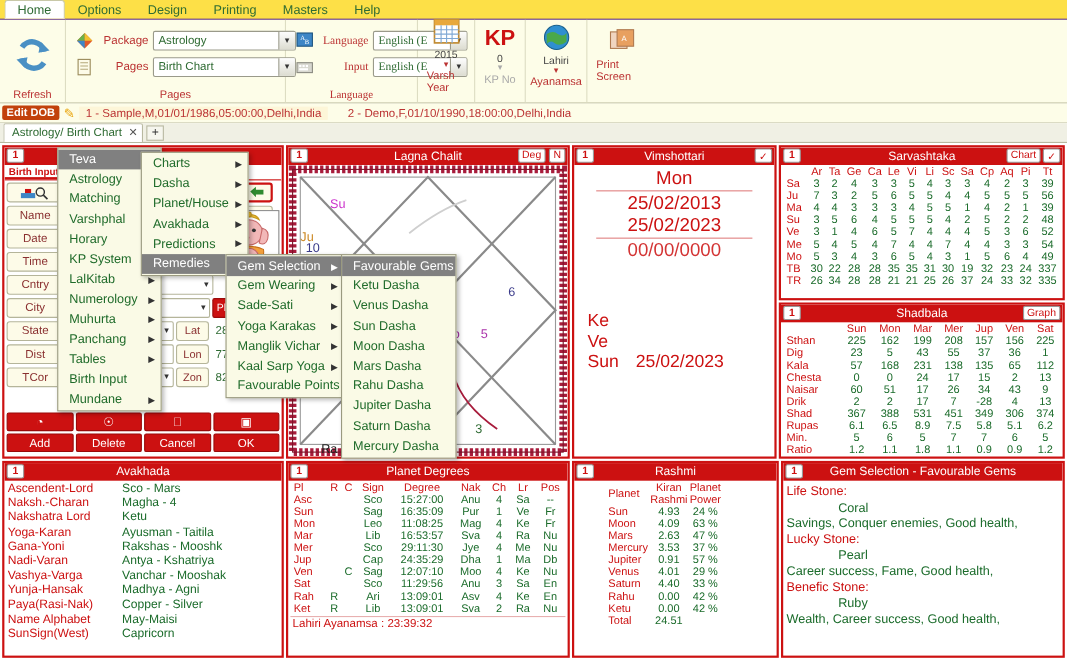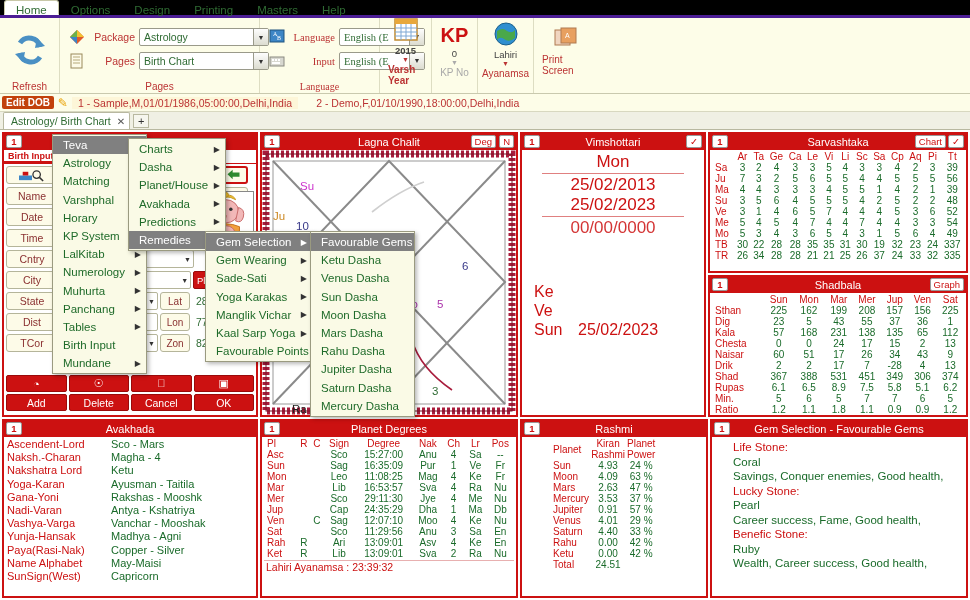--- a/index.html
+++ b/index.html
@@ -7,21 +7,21 @@
   body {
     font-family: "Liberation Sans", sans-serif;
     font-size: 11px;
     background: #ffffff;
     color: #222;
   }
   #app { position:relative; width:970px; height:600px; background:#fff; }
 
   
   .menubar {
-    height:18px; background:#000000; border-bottom:3px solid #4c1d95;
+    height:18px; background:#fde047; border-bottom:1px solid #4c1d95;
     display:flex; align-items:stretch; padding-left:4px;
   }
   .menubar .mi {
     padding:2px 11px 0 11px; font-size:11.5px; color:#2f6b33;
     border:1px solid transparent; border-bottom:none; cursor:default;
     line-height:15px;
   }
   .menubar .mi.active {
     background:#ffffff; border:1px solid #c8c8a8; border-bottom:1px solid #fff;
     color:#2f6b33; border-radius:3px 3px 0 0;
@@ -169,23 +169,23 @@
   .kvrow .v { color:#1a6b2a; white-space:nowrap; }
 
   
   .vims { padding:2px 6px; text-align:center; color:#cc1111; }
   .vims .big { font-size:17px; line-height:20px; }
   .vims hr { border:none; border-top:1px solid #e08080; margin:1px 14px; }
   .vims .dasha-line { display:flex; font-size:16px; line-height:19px; color:#cc1111; }
   .vims .dasha-line .nm { width:44px; text-align:left; }
 
   
-  .gemlist { padding:3px 21px; font-size:11.5px; line-height:14.5px; }
+  .gemlist { padding:3px 3px; font-size:11.5px; line-height:14.5px; }
   .gemlist .hdr { color:#cc1111; }
-  .gemlist .nm { color:#1a6b2a; }
+  .gemlist .nm { color:#1a6b2a;margin-left:47px; }
   .gemlist .ds { color:#1a6b2a; }
 
   
   .menu {
     position:absolute; background:#fafae6; border:1px solid #9a9a80;
     box-shadow:2px 2px 4px rgba(0,0,0,.28); padding:1px 0; z-index:50;
   }
   .menu .row {
     height:18.2px; display:flex; align-items:center; padding:0 6px 0 10px;
     font-size:11.5px; color:#1f6b2a; white-space:nowrap; position:relative;
@@ -294,21 +294,21 @@
           <span class="combo w86">
             <span>English (E</span>
             <span class="arw">▼</span>
           </span>
         </div>
       </div>
       <div class="gtitle">Language</div>
     </div>
 
     <div class="rgroup" style="width:52px;">
-      <div class="rgbody" style="justify-content:flex-start;font-weight:bold;">
+      <div class="rgbody" style="justify-content:flex-start;">
         <div class="bigbtn">
           <span>
             <svg viewBox="0 0 28 28" width="28" height="28">
               <rect x="3" y="4" width="22" height="21" fill="#fff" stroke="#c08a30" stroke-width="1.5"></rect>
               <rect x="3" y="4" width="22" height="5" fill="#e8a83c"></rect>
               <g stroke="#7fa8d4" stroke-width="1">
                 <line x1="3" y1="13" x2="25" y2="13"></line>
                   <line x1="3" y1="17" x2="25" y2="17"></line>
                 <line x1="3" y1="21" x2="25" y2="21"></line>
                 <line x1="9" y1="9" x2="9" y2="25"></line>
@@ -575,21 +575,21 @@
             <path d="M60 150 q30 18 48 42" fill="none" stroke="#cfcfcf" stroke-width="1.6"></path>
 
             <circle cx="145" cy="148" r="6" fill="#a81c3c"></circle>
             <circle cx="145" cy="140" r="4" fill="#a81c3c"></circle>
           </svg>
           <div id="chart-labels">
               <div style="position: absolute; font-size: 11.5px; color: rgb(204, 51, 204); left: 38px; top: 30px;">Su</div>
               <div style="position: absolute; font-size: 11.5px; color: rgb(204, 136, 34); left: 11px; top: 60px;">Ju</div>
               <div style="position: absolute; font-size: 11.5px; color: rgb(170, 51, 170); left: 140px; top: 148px;">Mo</div>
               <div style="position: absolute; font-size: 11.5px; color: rgb(34, 34, 34); left: 30px; top: 253px;">Ra</div>
-              <div style="position: absolute; font-size: 11.5px; color: rgb(58, 58, 138); left: 34px; top: 70px;">10</div>
+              <div style="position: absolute; font-size: 11.5px; color: rgb(58, 58, 138); left: 16px; top: 70px;">10</div>
               <div style="position: absolute; font-size: 11.5px; color: rgb(58, 58, 138); left: 200px; top: 110px;">6</div>
               <div style="position: absolute; font-size: 11.5px; color: rgb(204, 102, 17); left: 40px; top: 200px;">12</div>
               <div style="position: absolute; font-size: 11.5px; color: rgb(170, 51, 170); left: 175px; top: 148px;">5</div>
               <div style="position: absolute; font-size: 11.5px; color: rgb(204, 34, 34); left: 64px; top: 232px;">1</div>
               <div style="position: absolute; font-size: 11.5px; color: rgb(47, 107, 51); left: 170px; top: 235px;">3</div>
             </div>
         </div>
       </div>
     </div>
 

